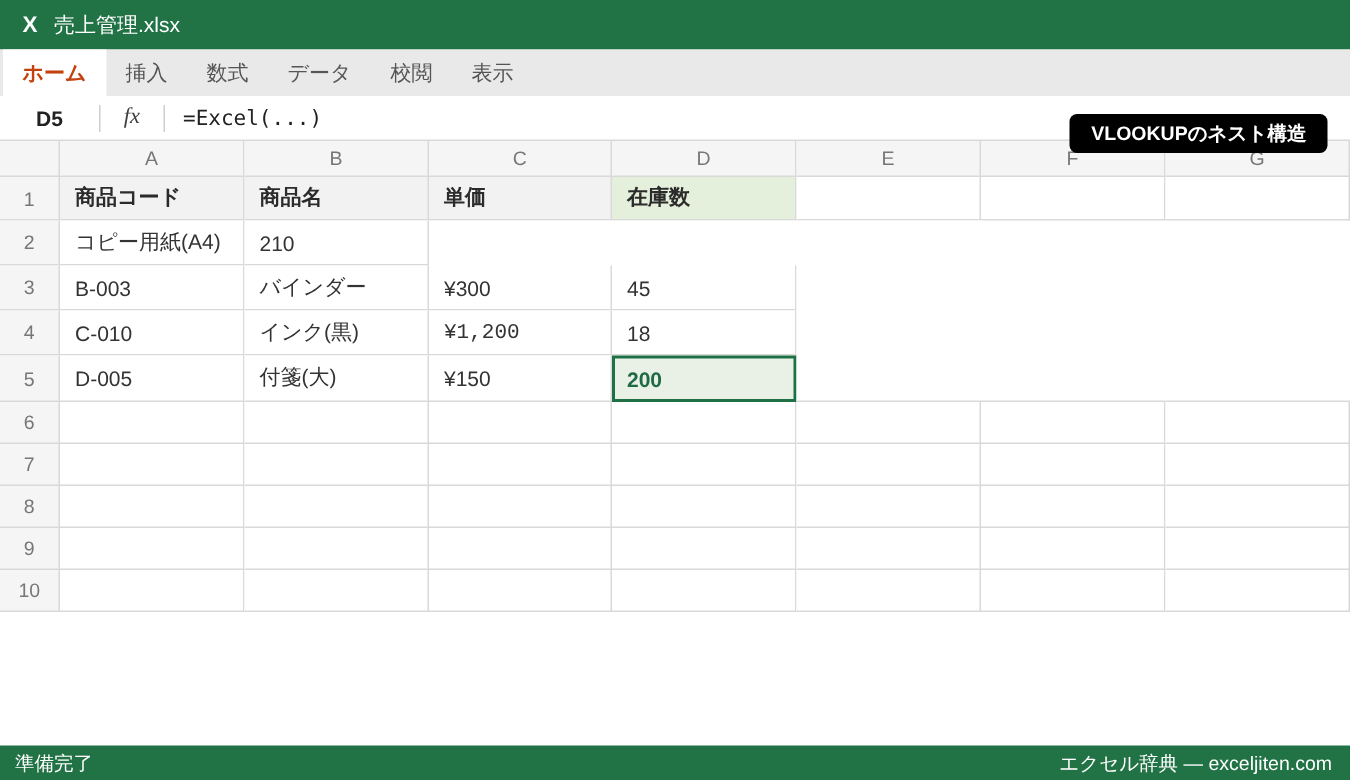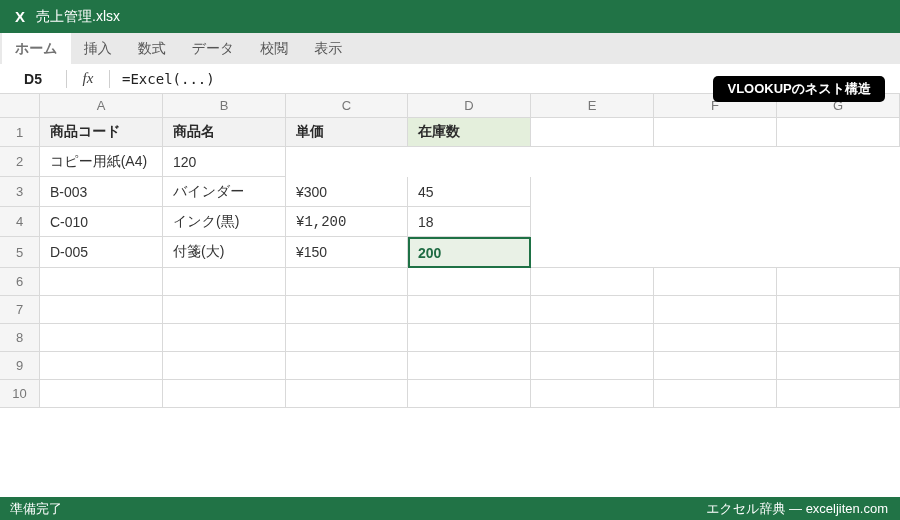--- a/index.html
+++ b/index.html
@@ -11,21 +11,21 @@
   .titlebar { position:absolute; top:0; left:0; width:900px; height:33px;
     background:#217346; color:#fff; display:flex; align-items:center; }
   .logo { font-weight:bold; font-size:15px; margin-left:15px; }
   .wtitle { font-size:14px; margin-left:11px; }
 
   
   .menubar { position:absolute; top:33px; left:0; width:900px; height:31px;
     background:#e9e9e9; display:flex; align-items:stretch; padding-left:2px; }
   .tab { font-size:14px; color:#555; padding:0 13px; display:flex;
     align-items:center; cursor:default; }
-  .tab.active { background:#fff; color:#737373; font-weight:bold; }
+  .tab.active { background:#fff; color:#c2410c; font-weight:bold; }
 
   
   .formulabar { position:absolute; top:64px; left:0; width:900px; height:30px;
     background:#fff; border-bottom:1px solid #d9d9d9; display:flex; align-items:center; }
   .namebox { width:66px; text-align:center; font-size:14px; font-weight:bold; color:#222; }
   .vsep { width:1px; height:18px; background:#cfcfcf; }
   .fx { width:42px; text-align:center; font-style:italic; color:#404040;
     font-size:15px; font-family:"Liberation Serif","DejaVu Serif",serif; }
   .formula { font-family:"DejaVu Sans Mono","Liberation Mono",monospace;
     font-size:14px; color:#222; padding-left:12px; }
@@ -100,21 +100,21 @@
         <div class="gc cell th" style="width: 123px; height: 29px; text-align: right;">商品名</div>
         <div class="gc cell th" style="width: 122px; height: 29px;">単価</div>
         <div class="gc cell th hl" style="width: 123px; height: 29px;">在庫数</div>
         <div class="gc cell" style="width: 123px; height: 29px;"></div>
         <div class="gc cell" style="width: 123px; height: 29px;"></div>
         <div class="gc cell" style="width: 123px; height: 29px;"></div>
       </div>
       <div class="g-row" style="height: 30px;">
         <div class="gc rn" style="width: 40px; height: 30px;">2</div>
         <div class="gc cell" style="width: 123px; height: 30px;">コピー用紙(A4)</div>
-        <div class="gc cell" style="width: 123px; height: 30px;">120</div>
+        <div class="gc cell" style="width: 123px; height: 30px;">210</div>
         <div class="gc cell blank" style="width: 123px; height: 30px;"></div>
         <div class="gc cell blank" style="width: 123px; height: 30px;"></div>
         <div class="gc cell blank" style="width: 123px; height: 30px;"></div>
       </div>
       <div class="g-row" style="height: 30px;">
         <div class="gc rn" style="width: 40px; height: 30px;">3</div>
         <div class="gc cell" style="width: 123px; height: 30px;">B-003</div>
         <div class="gc cell" style="width: 123px; height: 30px;">バインダー</div>
         <div class="gc cell" style="width: 122px; height: 30px;">¥300</div>
         <div class="gc cell" style="width: 123px; height: 30px;">45</div>

